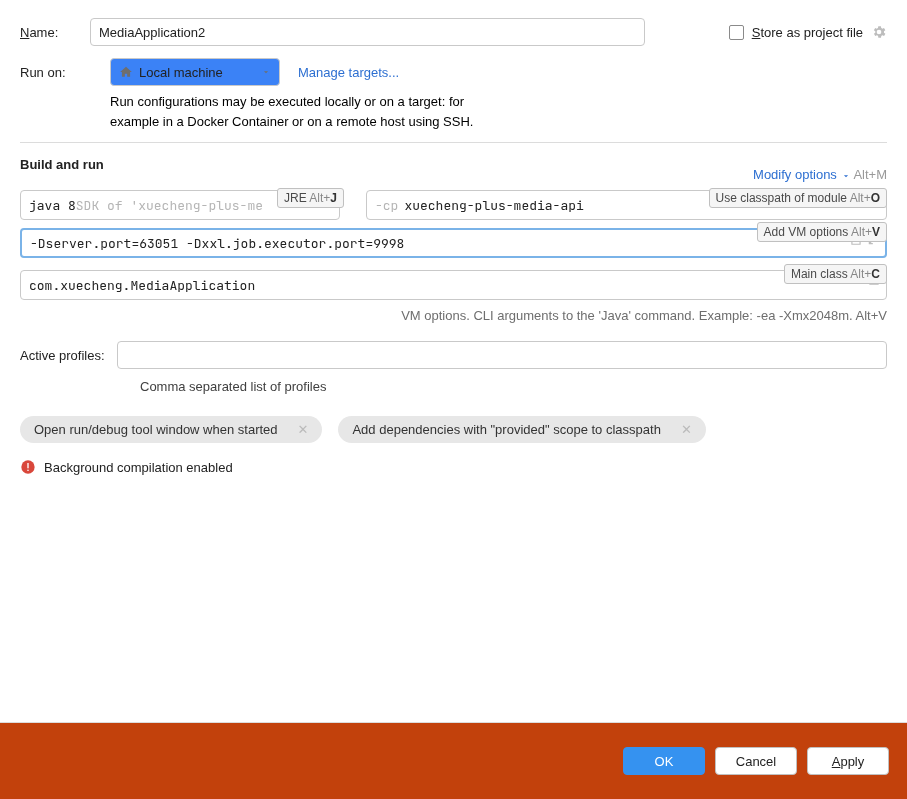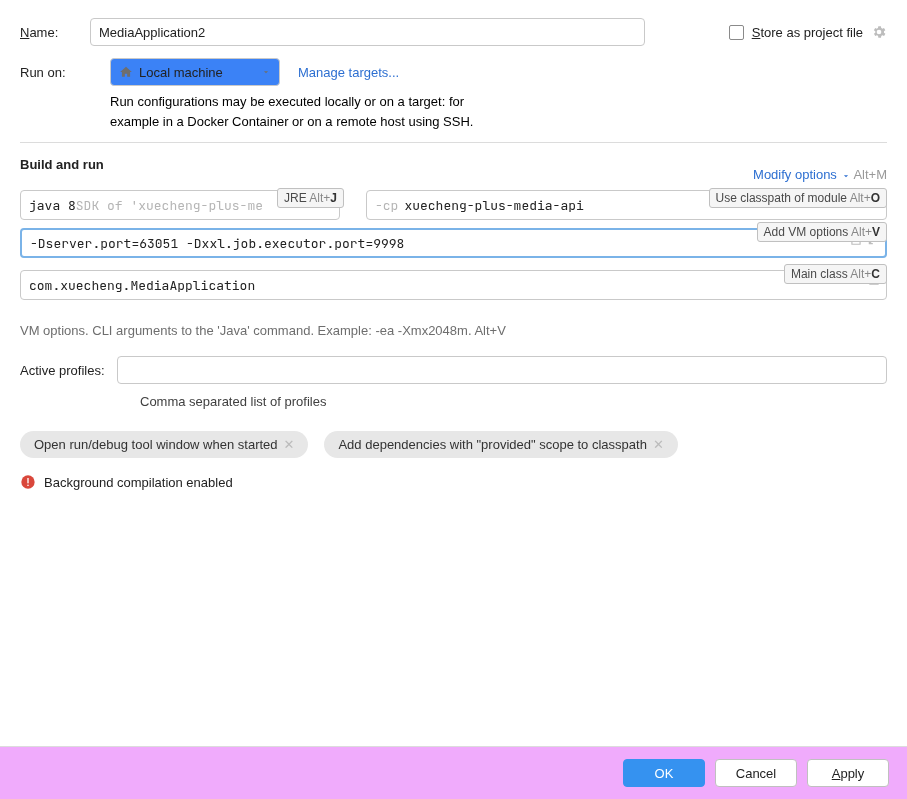--- a/index.html
+++ b/index.html
@@ -53,35 +53,35 @@
   .combo .pre { color:#b5b5b5; margin-right:6px; }
   .combo-jdk { width:320px; flex:none; overflow:hidden; }
   .combo-cp  { flex:1; }
 
   .vm-input { margin-top:8px; height:30px; width:100%; border:2px solid #7ab3e8; border-radius:4px; padding:2px 8px; font-family:"JetBrains Mono","Consolas",monospace; font-size:13px; color:#222; background:#fff; position:relative; }
   .field-icons { position:absolute; right:6px; top:50%; transform:translateY(-50%); display:flex; gap:4px; }
   .sm-icon { width:14px; height:14px; fill:#bdbdbd; }
 
   .main-input { margin-top:12px; height:30px; width:100%; border:1px solid #c9c9c9; border-radius:4px; padding:2px 8px; font-family:"JetBrains Mono","Consolas",monospace; font-size:13px; color:#222; background:#fff; position:relative; }
 
-  .vm-help { margin-top:23px; color:#6e6e6e; font-size:13px; }
+  .vm-help { margin-top:8px; color:#6e6e6e; font-size:13px;text-align:right; }
 
   .profiles-row { display:flex; align-items:center; margin-top:18px; gap:12px; }
   .profiles-label {  }
   .profiles-input { flex:1; height:28px; border:1px solid #c9c9c9; border-radius:4px; padding:2px 8px; background:#fff; }
   .profiles-help { margin-left:120px; margin-top:10px; color:#404040; }
 
   .chips { margin-top:22px; display:flex; gap:16px; }
-  .chip { background:#e7e7e7; border-radius:16px; padding:6px 14px; color:#333; display:flex; align-items:flex-end; gap:6px; }
+  .chip { background:#e7e7e7; border-radius:16px; padding:6px 14px; color:#333; display:flex; align-items:flex-end; gap:20px; }
   .chip-x { color:#bbb; font-size:13px; }
 
   .warn-row { margin-top:16px; display:flex; align-items:center; gap:8px; }
   .warn-icon { width:16px; height:16px; }
 
-  .footer { position:absolute; left:0; right:0; bottom:0; border-top:1px solid #dcdcdc; padding:12px 18px; display:flex; justify-content:flex-end; gap:10px; background:#f0abfc; }
+  .footer { position:absolute; left:0; right:0; bottom:0; border-top:1px solid #dcdcdc; padding:24px 18px; display:flex; justify-content:flex-end; gap:10px; background:#c2410c; }
   .btn { height:28px; min-width:82px; border-radius:4px; border:1px solid #c0c0c0; background:#fff; display:flex; align-items:center; justify-content:center; padding:0 14px; cursor:pointer; user-select:none; }
   .btn-primary { background:#3592f0; border-color:#3592f0; color:#fff; }
 </style>
 </head>
 <body>
 
 <div class="content">
 
   <div class="row">
     <div class="label-col">

